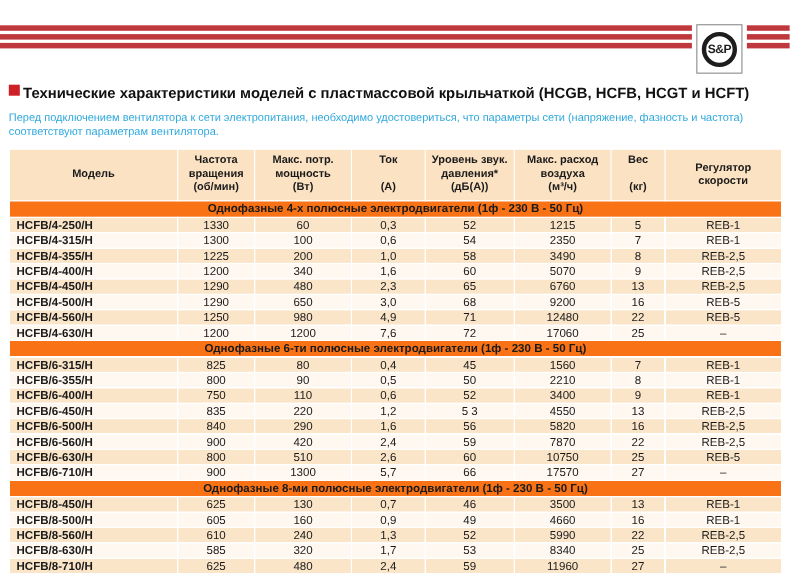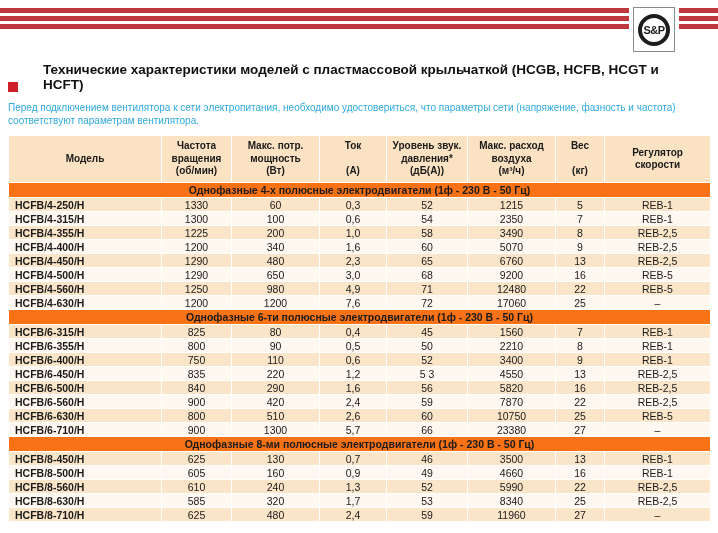--- a/index.html
+++ b/index.html
@@ -7,21 +7,21 @@
   body {
     width: 718px; height: 533px;
     background: #ffffff;
     font-family: "Liberation Sans", "DejaVu Sans", sans-serif;
     color: #1a1a1a;
     overflow: hidden;
     position: relative;
   }
 
   
-  .brand-band { position: relative; height: 56px; }
+  .brand-band { position: relative; height: 56px; margin-top: 15px; }
   .stripes { position: absolute; top: 8px; left: 0; right: 0; }
   .stripe { height: 5px; background: #bf383d; margin-bottom: 3px; }
   .logo-box {
     position: absolute; top: 7px; left: 633px;
     width: 42px; height: 45px;
     background: #ffffff;
     border: 1px solid #8a8a8a;
     display: flex; align-items: center; justify-content: center;
     z-index: 2;
   }
@@ -32,21 +32,21 @@
   }
   .logo-ring {
     width: 32px; height: 32px; border-radius: 50%;
     border: 4px solid #1d1d1d;
     display: flex; align-items: center; justify-content: center;
   }
   .logo-text { font-weight: bold; font-size: 11px; letter-spacing: -0.5px; color: #1d1d1d; }
 
   
   .title-row {
-    display: flex; align-items: flex-end; gap: 25px;
+    display: flex; align-items: flex-start; gap: 3px;
     padding: 6px 15px 0 8px;
   }
   .title-square { width: 10px; height: 10px; background: #cd2027; flex: 0 0 auto; }
   .page-title { font-size: 13.5px; font-weight: bold; color: #111; }
 
   
   .intro {
     padding: 9px 10px 0 8px;
     font-size: 10px; line-height: 13px;
     color: #2fa9dc;
@@ -317,21 +317,21 @@
           <td class="value-cell">10750</td>
           <td class="value-cell">25</td>
           <td class="value-cell">REB-5</td>
         </tr>
         <tr class="data-row even">
           <td class="model-cell">HCFB/6-710/H</td>
           <td class="value-cell">900</td>
           <td class="value-cell">1300</td>
           <td class="value-cell">5,7</td>
           <td class="value-cell">66</td>
-          <td class="value-cell">23380</td>
+          <td class="value-cell">17570</td>
           <td class="value-cell">27</td>
           <td class="value-cell">–</td>
         </tr>
         <tr class="section-row">
           <td colspan="8">Однофазные 8-ми полюсные электродвигатели (1ф - 230 В - 50 Гц)</td>
         </tr>
         <tr class="data-row odd">
           <td class="model-cell">HCFB/8-450/H</td>
           <td class="value-cell">625</td>
           <td class="value-cell">130</td>

